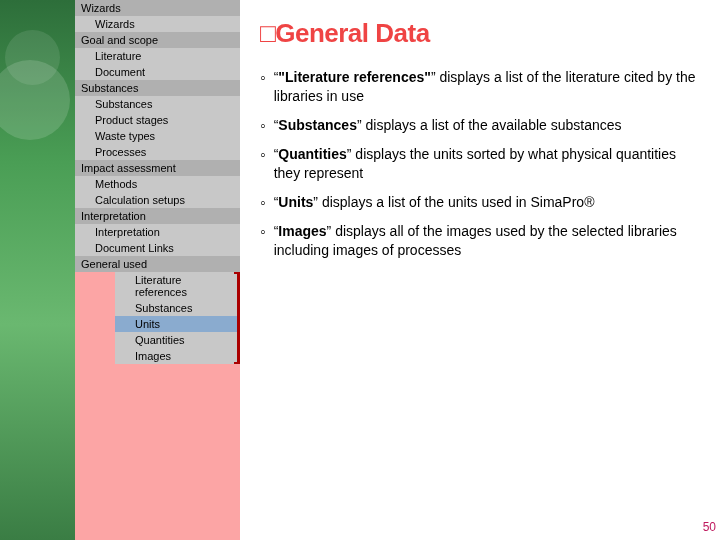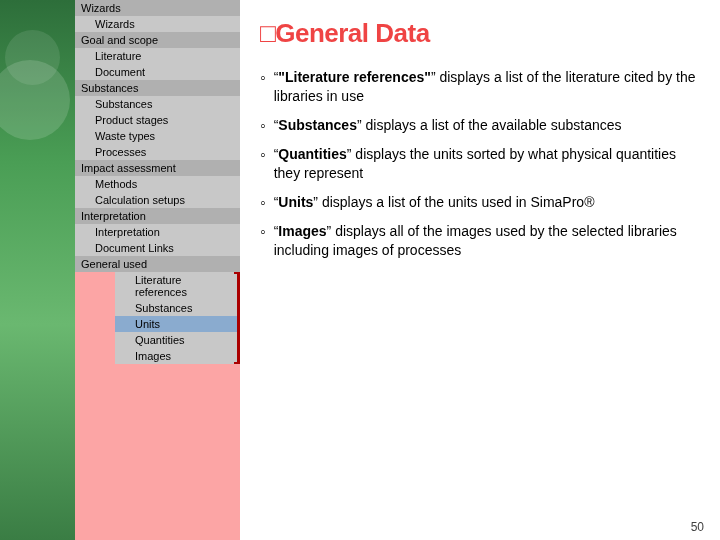--- a/index.html
+++ b/index.html
@@ -114,23 +114,23 @@
       flex-shrink: 0;
     }
 
     .bullet-list li span.bold {
       font-weight: bold;
     }
 
     .page-number {
       position: absolute;
       bottom: 6px;
-      right: 16px;
+      right: 4px;
       font-size: 12px;
-      color: #404040;
+      color: #be185d;
     }
 
     .general-data-group {
       position: relative;
       margin-left: 40px;
     }
   </style>
 </head>
 <body>
 

